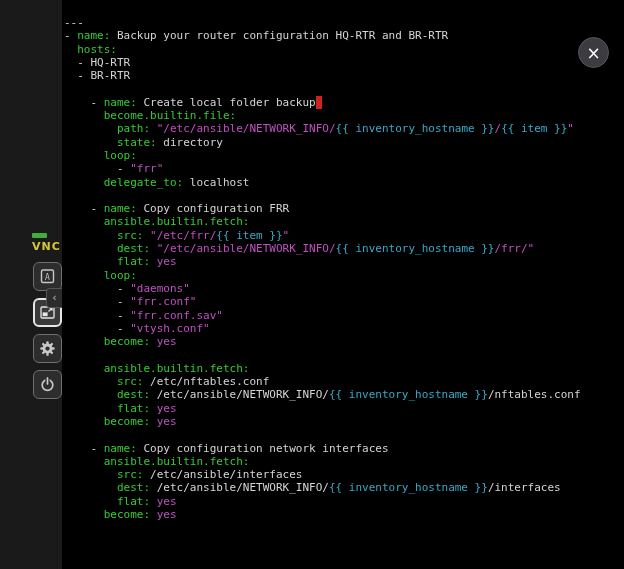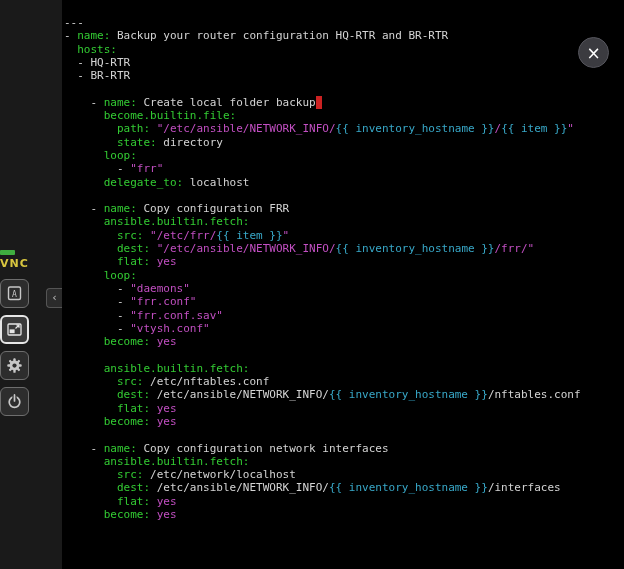--- a/index.html
+++ b/index.html
@@ -1,21 +1,21 @@
 <!DOCTYPE html>
 <html style="--key-green: #33cc33; --string-magenta: #c24fc2; --jinja-cyan: #38a8c8; --text-plain: #d4d4d4; --cursor-red: #cc2222; --titlebar-bg: #b5b5b5; --terminal-bg: #000000; --sidebar-bg: #1a1a1a;"><head>
 <meta charset="utf-8">
 <style>
   * { margin:0; padding:0; box-sizing:border-box; }
   html,body { width:624px; height:569px; background:#000; overflow:hidden; }
   .screen { position:relative; width:624px; height:569px; font-family:"DejaVu Sans Mono",monospace; }
 
   
   .sidebar { position:absolute; left:0; top:0; width:62px; height:569px; background:var(--sidebar-bg,#1a1a1a); }
-  .stack { position:absolute; left:0; top:250px; width:62px; display:flex; flex-direction:column; align-items:flex-start; gap:7px; }
+  .stack { position:absolute; left:0; top:233px; width:62px; display:flex; flex-direction:column; align-items:flex-end; gap:7px; }
   .logo { display:flex; flex-direction:column; align-items:flex-start; margin-bottom:2px; width:30px; }
   .logo-bar { width:15px; height:5px; background:#3fae3f; border-radius:1px; margin-bottom:2px; }
   .logo-text { font-family:"DejaVu Sans",sans-serif; font-weight:bold; font-size:11px; color:#d8c63f; letter-spacing:1px; }
   .nv-btn { width:29px; height:29px; background:#2d2d2d; border:1px solid #6e6e6e; border-radius:6px;
             display:flex; align-items:center; justify-content:center; cursor:pointer; }
   .nv-btn.active { border:2px solid #e6e6e6; background:#3a3a3a; }
   .handle { position:absolute; left:46px; top:288px; width:16px; height:20px; background:#2b2b2b;
             border:1px solid #555; border-right:none; border-radius:4px 0 0 4px; color:#c0c0c0;
             font-size:11px; line-height:18px; text-align:center; cursor:pointer;
             font-family:"DejaVu Sans",sans-serif; }
@@ -126,21 +126,21 @@
         <div class="line"><span class="c-p">      </span><span class="c-k">become:</span><span class="c-s"> yes</span></div>
         <div class="line"></div>
         <div class="line"><span class="c-p">      </span><span class="c-k">ansible.builtin.fetch:</span></div>
         <div class="line"><span class="c-p">        </span><span class="c-k">src:</span><span class="c-p"> /etc/nftables.conf</span></div>
         <div class="line"><span class="c-p">        </span><span class="c-k">dest:</span><span class="c-p"> /etc/ansible/NETWORK_INFO/</span><span class="c-j">{{ inventory_hostname }}</span><span class="c-p">/nftables.conf</span></div>
         <div class="line"><span class="c-p">        </span><span class="c-k">flat:</span><span class="c-s"> yes</span></div>
         <div class="line"><span class="c-p">      </span><span class="c-k">become:</span><span class="c-s"> yes</span></div>
         <div class="line"></div>
         <div class="line"><span class="c-p">    - </span><span class="c-k">name:</span><span class="c-p"> Copy configuration network interfaces</span></div>
         <div class="line"><span class="c-p">      </span><span class="c-k">ansible.builtin.fetch:</span></div>
-        <div class="line"><span class="c-p">        </span><span class="c-k">src:</span><span class="c-p"> /etc/network/localhost</span></div>
+        <div class="line"><span class="c-p">        </span><span class="c-k">src:</span><span class="c-p"> /etc/ansible/interfaces</span></div>
         <div class="line"><span class="c-p">        </span><span class="c-k">dest:</span><span class="c-p"> /etc/ansible/NETWORK_INFO/</span><span class="c-j">{{ inventory_hostname }}</span><span class="c-p">/interfaces</span></div>
         <div class="line"><span class="c-p">        </span><span class="c-k">flat:</span><span class="c-s"> yes</span></div>
         <div class="line"><span class="c-p">      </span><span class="c-k">become:</span><span class="c-s"> yes</span></div>
       </div>
   </main>
 
   <button class="close-btn">×</button>
 
 </div>
 

